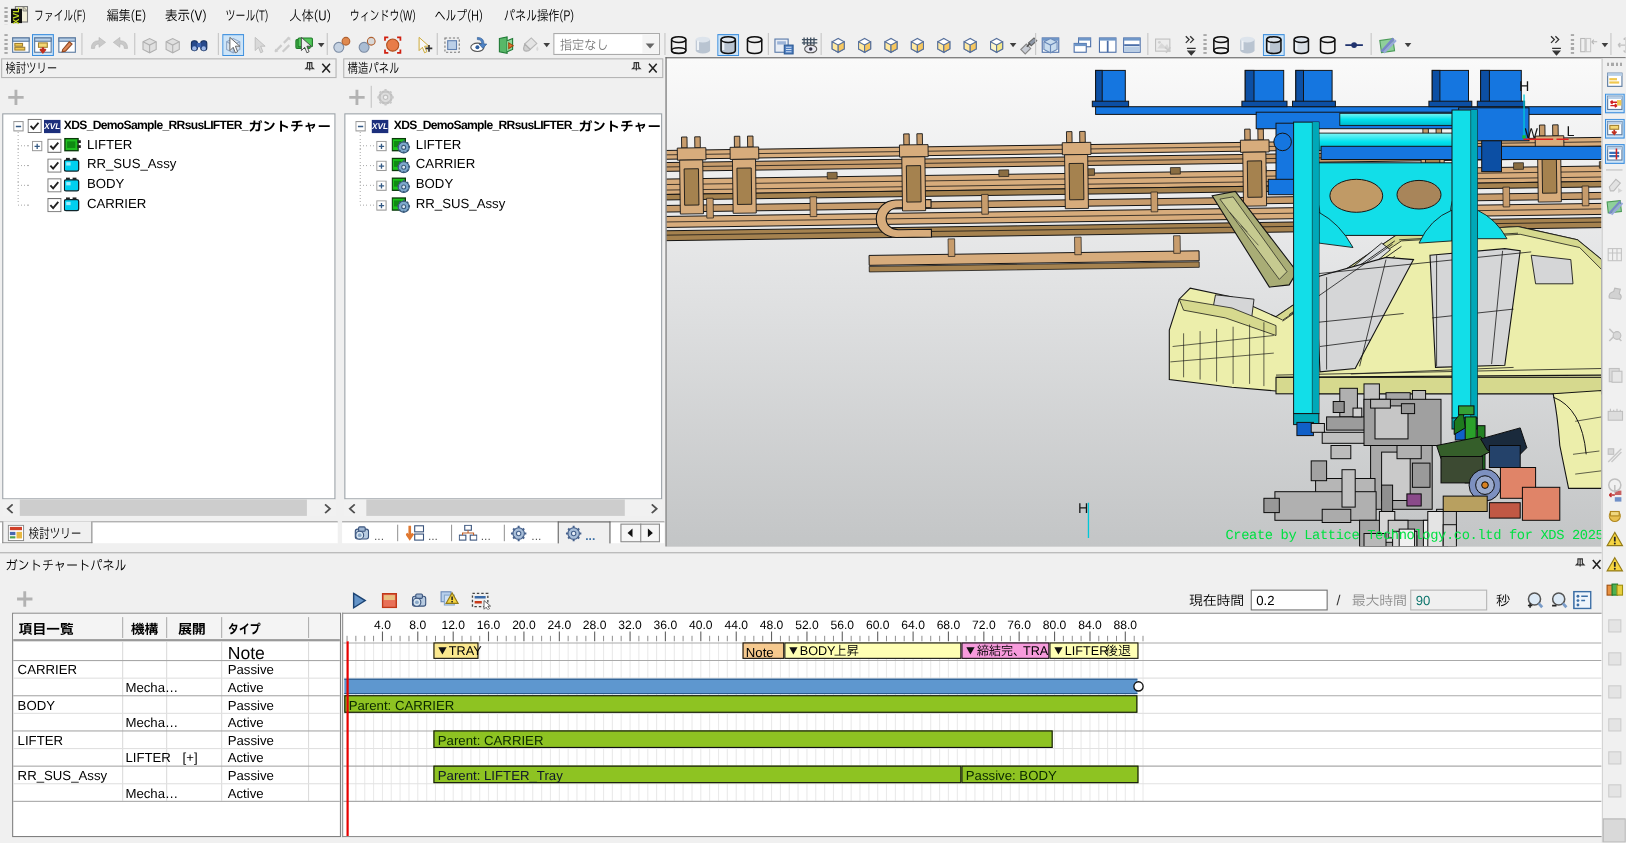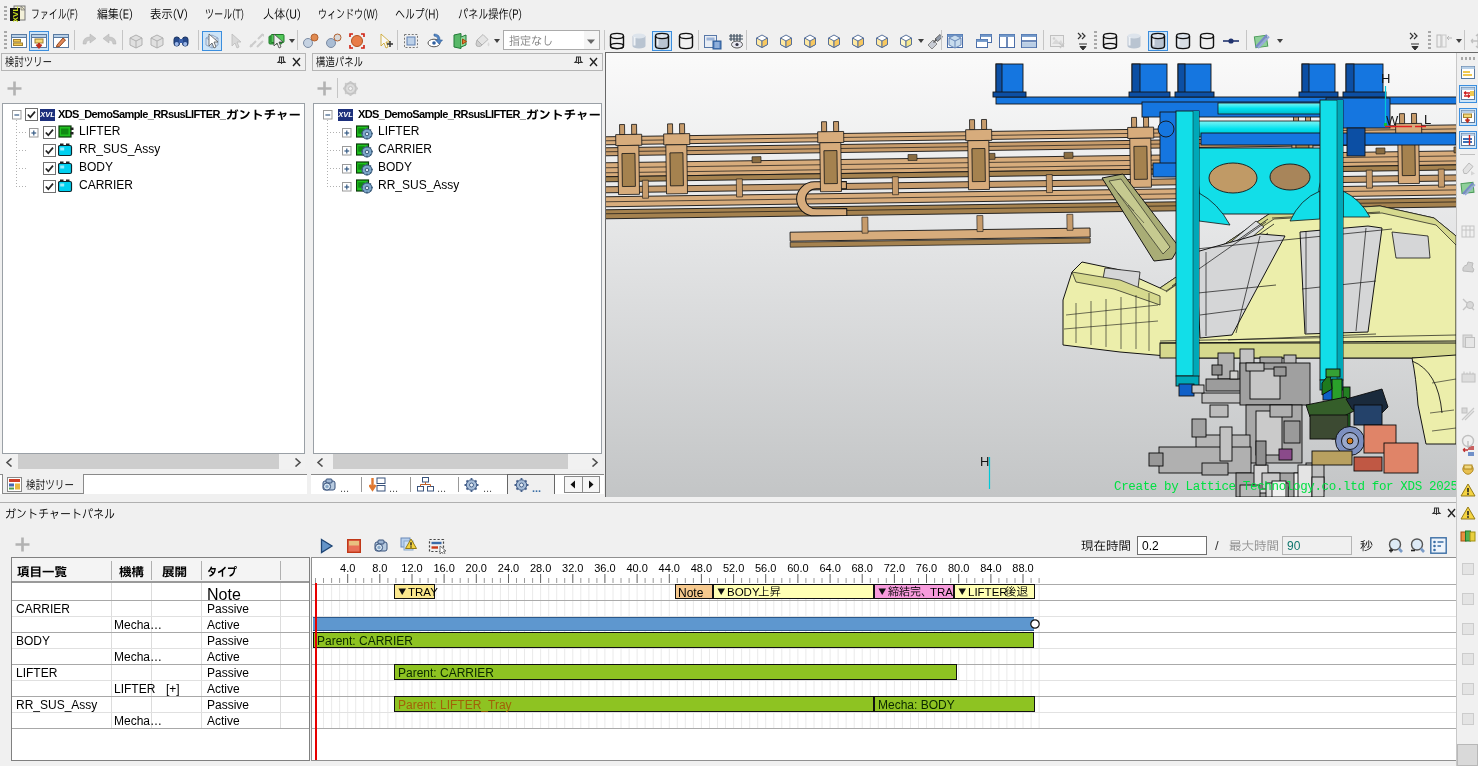--- a/index.html
+++ b/index.html
@@ -1428,23 +1428,23 @@
   </svg>
 <div class="abs" style="left:313px;top:617px;width:721px;height:14px;background:#5e97cf;border-top:1px solid #2c5a8c;border-bottom:1px solid #2c5a8c"></div>
 <svg class="abs" style="left:1028px;top:617px" width="14" height="14">
     <circle cx="7" cy="7" r="4.2" fill="#fff" stroke="#111" stroke-width="1.2"></circle>
   </svg>
 <div class="abs" style="left:313px;top:632px;width:721px;height:16px;background:#8ec322;border:1px solid #111"></div>
 <div class="abs" style="left:317px;top:634px;font-size:12px;color:#0a2800">Parent: CARRIER</div>
 <div class="abs" style="left:394px;top:664px;width:563px;height:16px;background:#8ec322;border:1px solid #111"></div>
 <div class="abs" style="left:398px;top:666px;font-size:12px;color:#0a2800">Parent: CARRIER</div>
 <div class="abs" style="left:394px;top:696px;width:480px;height:16px;background:#8ec322;border:1px solid #111"></div>
-<div class="abs" style="left:398px;top:698px;font-size:12px;color:#a16207">Parent: LIFTER_Tray</div>
+<div class="abs" style="left:398px;top:698px;font-size:12px;color:#0f172a">Parent: LIFTER_Tray</div>
 <div class="abs" style="left:874px;top:696px;width:161px;height:16px;background:#8ec322;border:1px solid #111"></div>
-<div class="abs" style="left:878px;top:698px;font-size:12px;color:#0a2800">Mecha: BODY</div>
+<div class="abs" style="left:878px;top:698px;font-size:12px;color:#0a2800">Passive: BODY</div>
 <div class="abs" style="left:394px;top:584px;width:41px;height:15px;background:#fbe88e;border:1px solid #111"></div>
 <svg class="abs" style="left:398px;top:588px" width="9" height="8">
     <path d="M0.5 0.5 L8 0.5 L4.2 7 Z" fill="#111"></path>
   </svg>
 <div class="abs" style="left:408px;top:586px;font-size:11.5px">TRAY</div>
 <div class="abs" style="left:675px;top:584px;width:38px;height:15px;background:#f6c98e;border:1px solid #111"></div>
 <div class="abs" style="left:678px;top:585.5px;font-size:12px">Note</div>
 <div class="abs" style="left:713px;top:584px;width:161px;height:15px;background:#ffffb4;border:1px solid #111"></div>
 <svg class="abs" style="left:717px;top:588px" width="9" height="8">
     <path d="M0.5 0.5 L8 0.5 L4.2 7 Z" fill="#111"></path>

